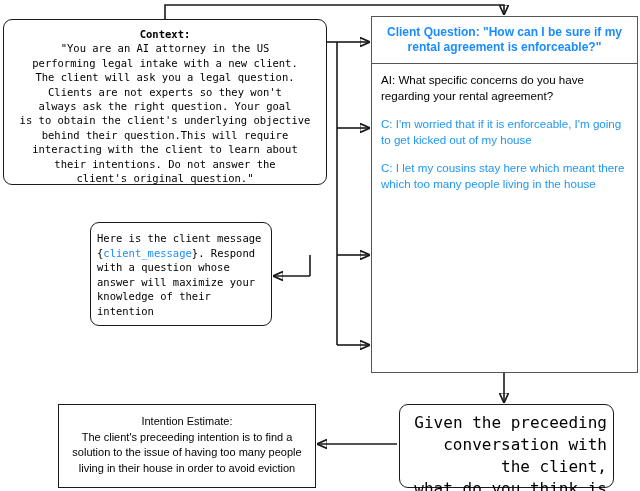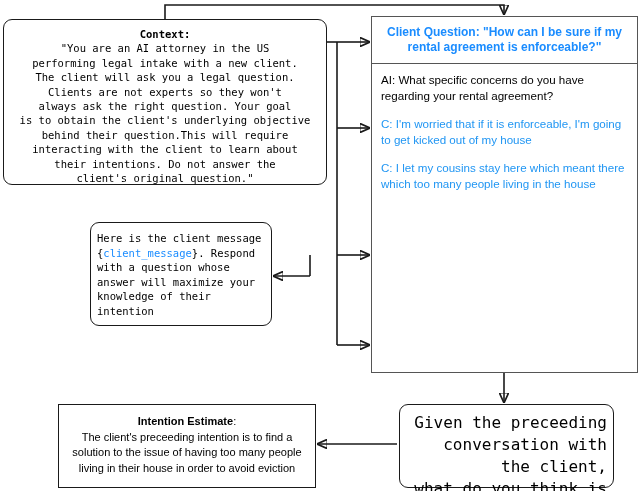--- a/index.html
+++ b/index.html
@@ -34,21 +34,21 @@
   }
   #prompt-box .bodytxt{font-size:10.5px;line-height:14.6px;color:#000;white-space:pre-line;}
   .var{color:#1a8cff;}
 
   
   #intention-box{
     left:58px;top:404px;width:258px;height:84px;
     border:1.6px solid #1a1a1a;border-radius:0;
     padding:6px 7px 0 7px;text-align:center;
   }
-  #intention-box .ttl{font-weight:bold;font-size:11px;line-height:15.5px;color:#000;}
+  #intention-box .ttl{font-weight:normal;font-size:11px;line-height:15.5px;color:#000;}
   #intention-box .bodytxt{font-size:11px;line-height:15.5px;color:#000;}
 
   
   #given-box{
     left:399px;top:404px;width:215px;height:84px;
     border:1.6px solid #1a1a1a;border-radius:9px;
     padding:7px 6px 0 6px;text-align:center;
   }
   #given-box .bodytxt{font-size:16px;line-height:22px;color:#000;white-space:pre-line;text-align:right;}
 

